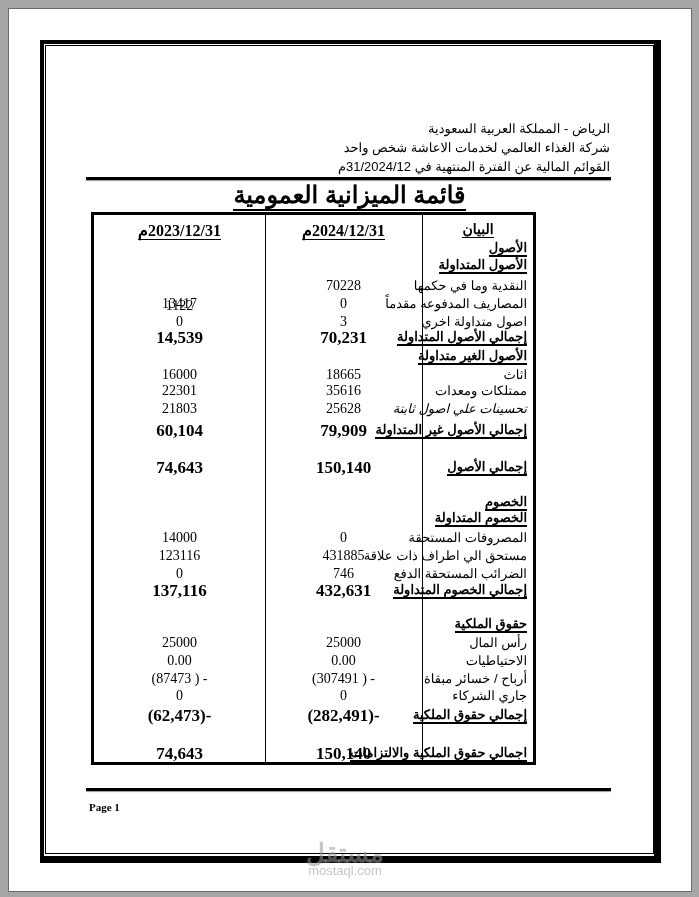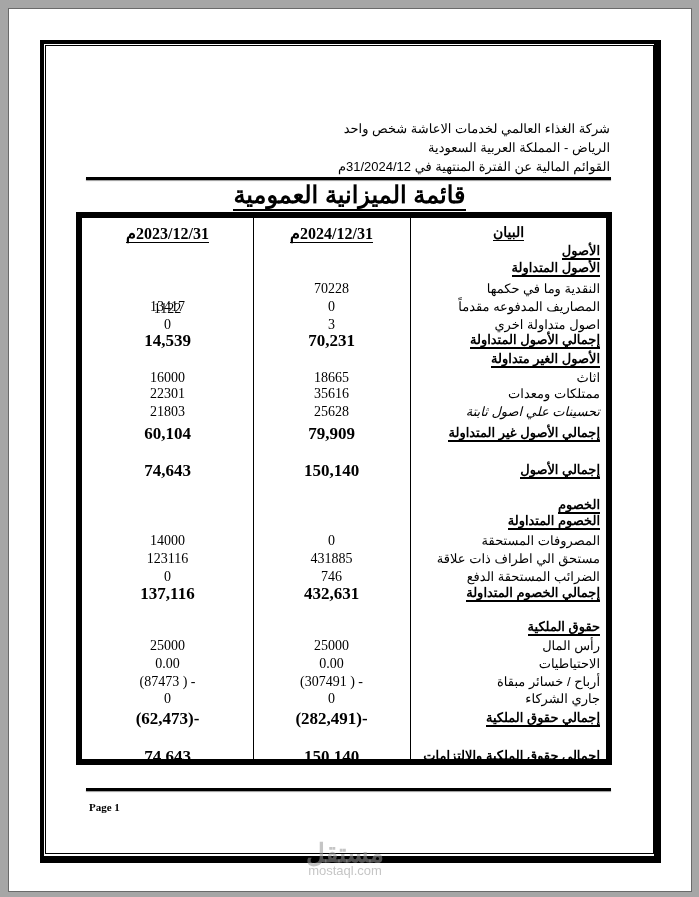--- a/index.html
+++ b/index.html
@@ -28,22 +28,22 @@
     .rule-thick {
       position: absolute; left: 86px; width: 525px; height: 3px; background: #000;
       box-shadow: 0 1px 1px rgba(0,0,0,0.4);
     }
     .title {
       position: absolute; left: 0; right: 0; top: 181px; text-align: center; direction: rtl;
       font-family: "Liberation Sans", sans-serif; font-weight: bold; font-size: 24px;
     }
     .title span { border-bottom: 2px solid #000; padding-bottom: 1px; }
     .tbl {
-      position: absolute; left: 76px; top: 212px; width: 536px; height: 553px;
-      border: 6px solid #000000; box-sizing: border-box;
+      position: absolute; left: 91px; top: 212px; width: 445px; height: 553px;
+      border: 3px solid #000000; box-sizing: border-box;
     }
     .col { position: absolute; top: 0; bottom: 0; }
     .col.c2023 { left: 0; width: 171px; border-right: 1px solid #000; }
     .col.c2024 { left: 171px; width: 157px; border-right: 1px solid #000; }
     .col.label { left: 329px; right: 0; }
     .hdr {
       position: absolute; top: 6px; left: 0; right: 0; text-align: center;
       font-weight: bold; font-size: 16px; direction: rtl;
     }
     .hdr span { border-bottom: 1.5px solid #000; }
@@ -71,22 +71,22 @@
     .watermark .en { font-size: 13px; line-height: 14px; }
   </style>
 </head>
 <body>
 
 <div class="paper"></div>
 <div class="frame-outer"></div>
 <div class="frame-inner"></div>
 
 <div class="company">
+  <div>الرياض - المملكة العربية السعودية</div>
   <div>شركة الغذاء العالمي لخدمات الاعاشة شخص واحد</div>
-  <div>الرياض - المملكة العربية السعودية</div>
   <div>القوائم المالية عن الفترة المنتهية في 31/2024/12م</div>
 </div>
 
 <div class="rule-thick" style="top:177px;"></div>
 
 <div class="title">
   <span>قائمة الميزانية العمومية</span>
 </div>
 
 <div class="tbl">

